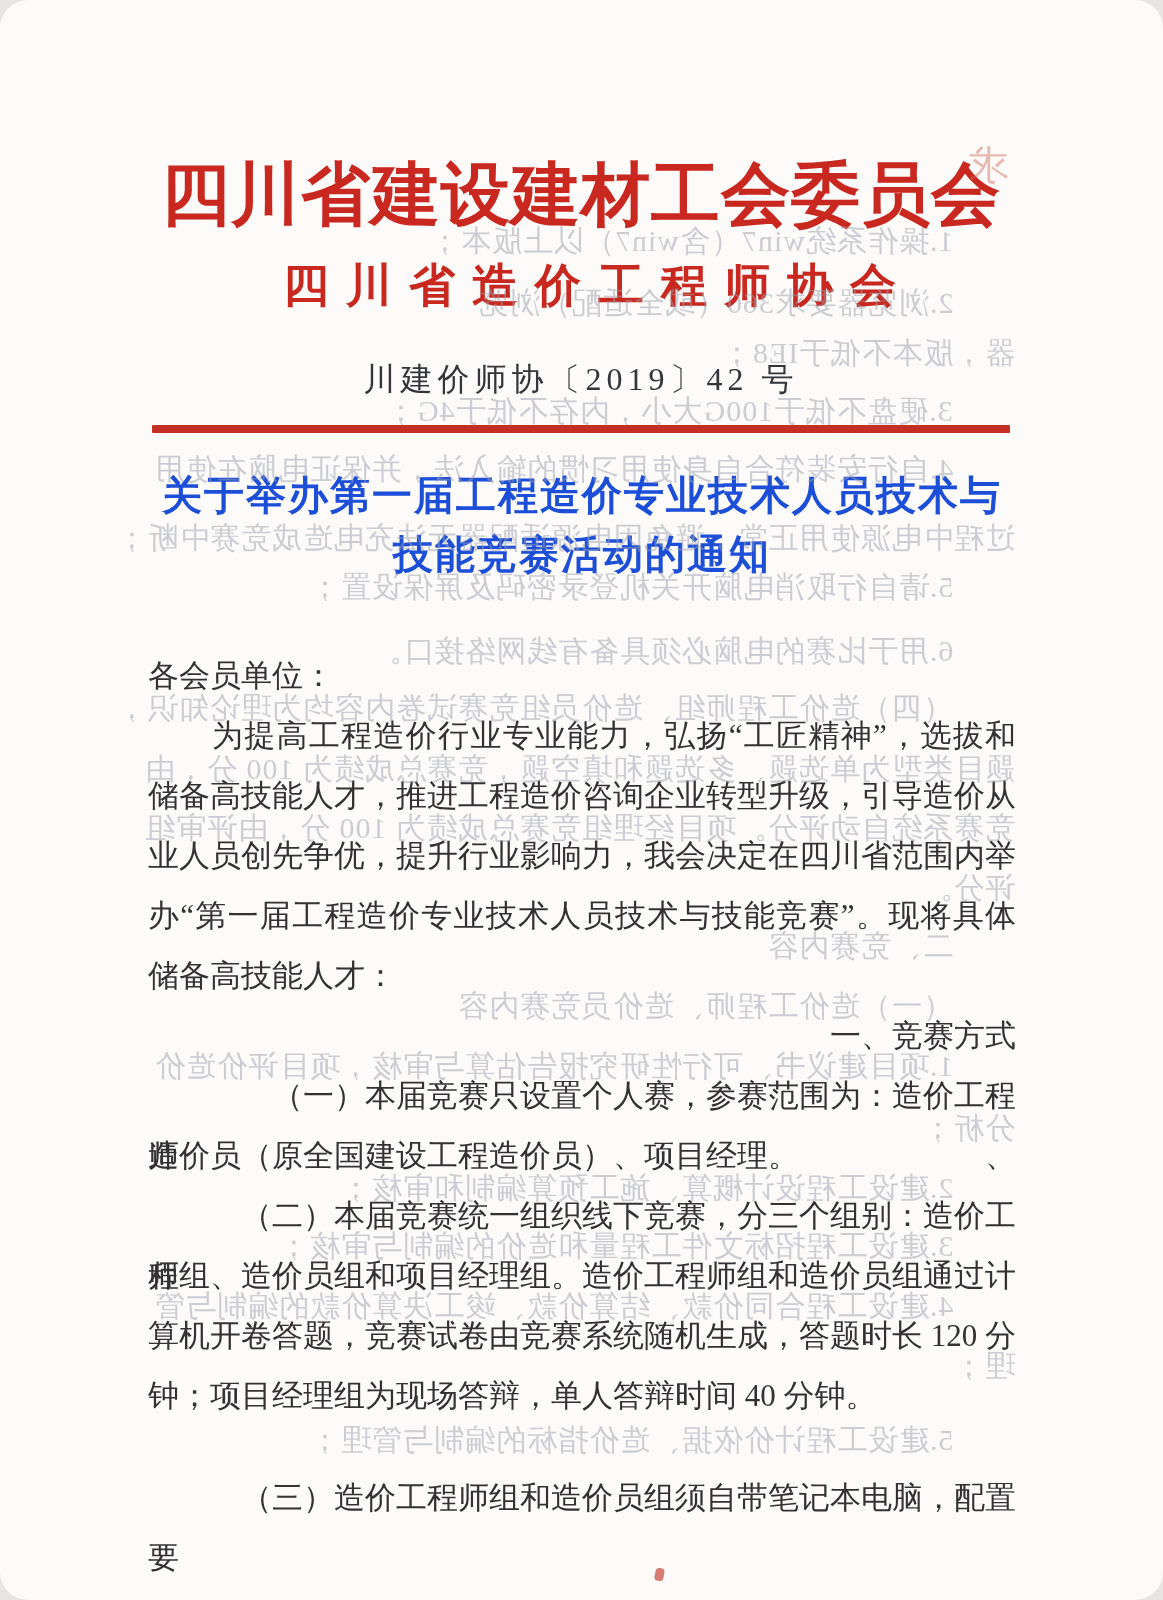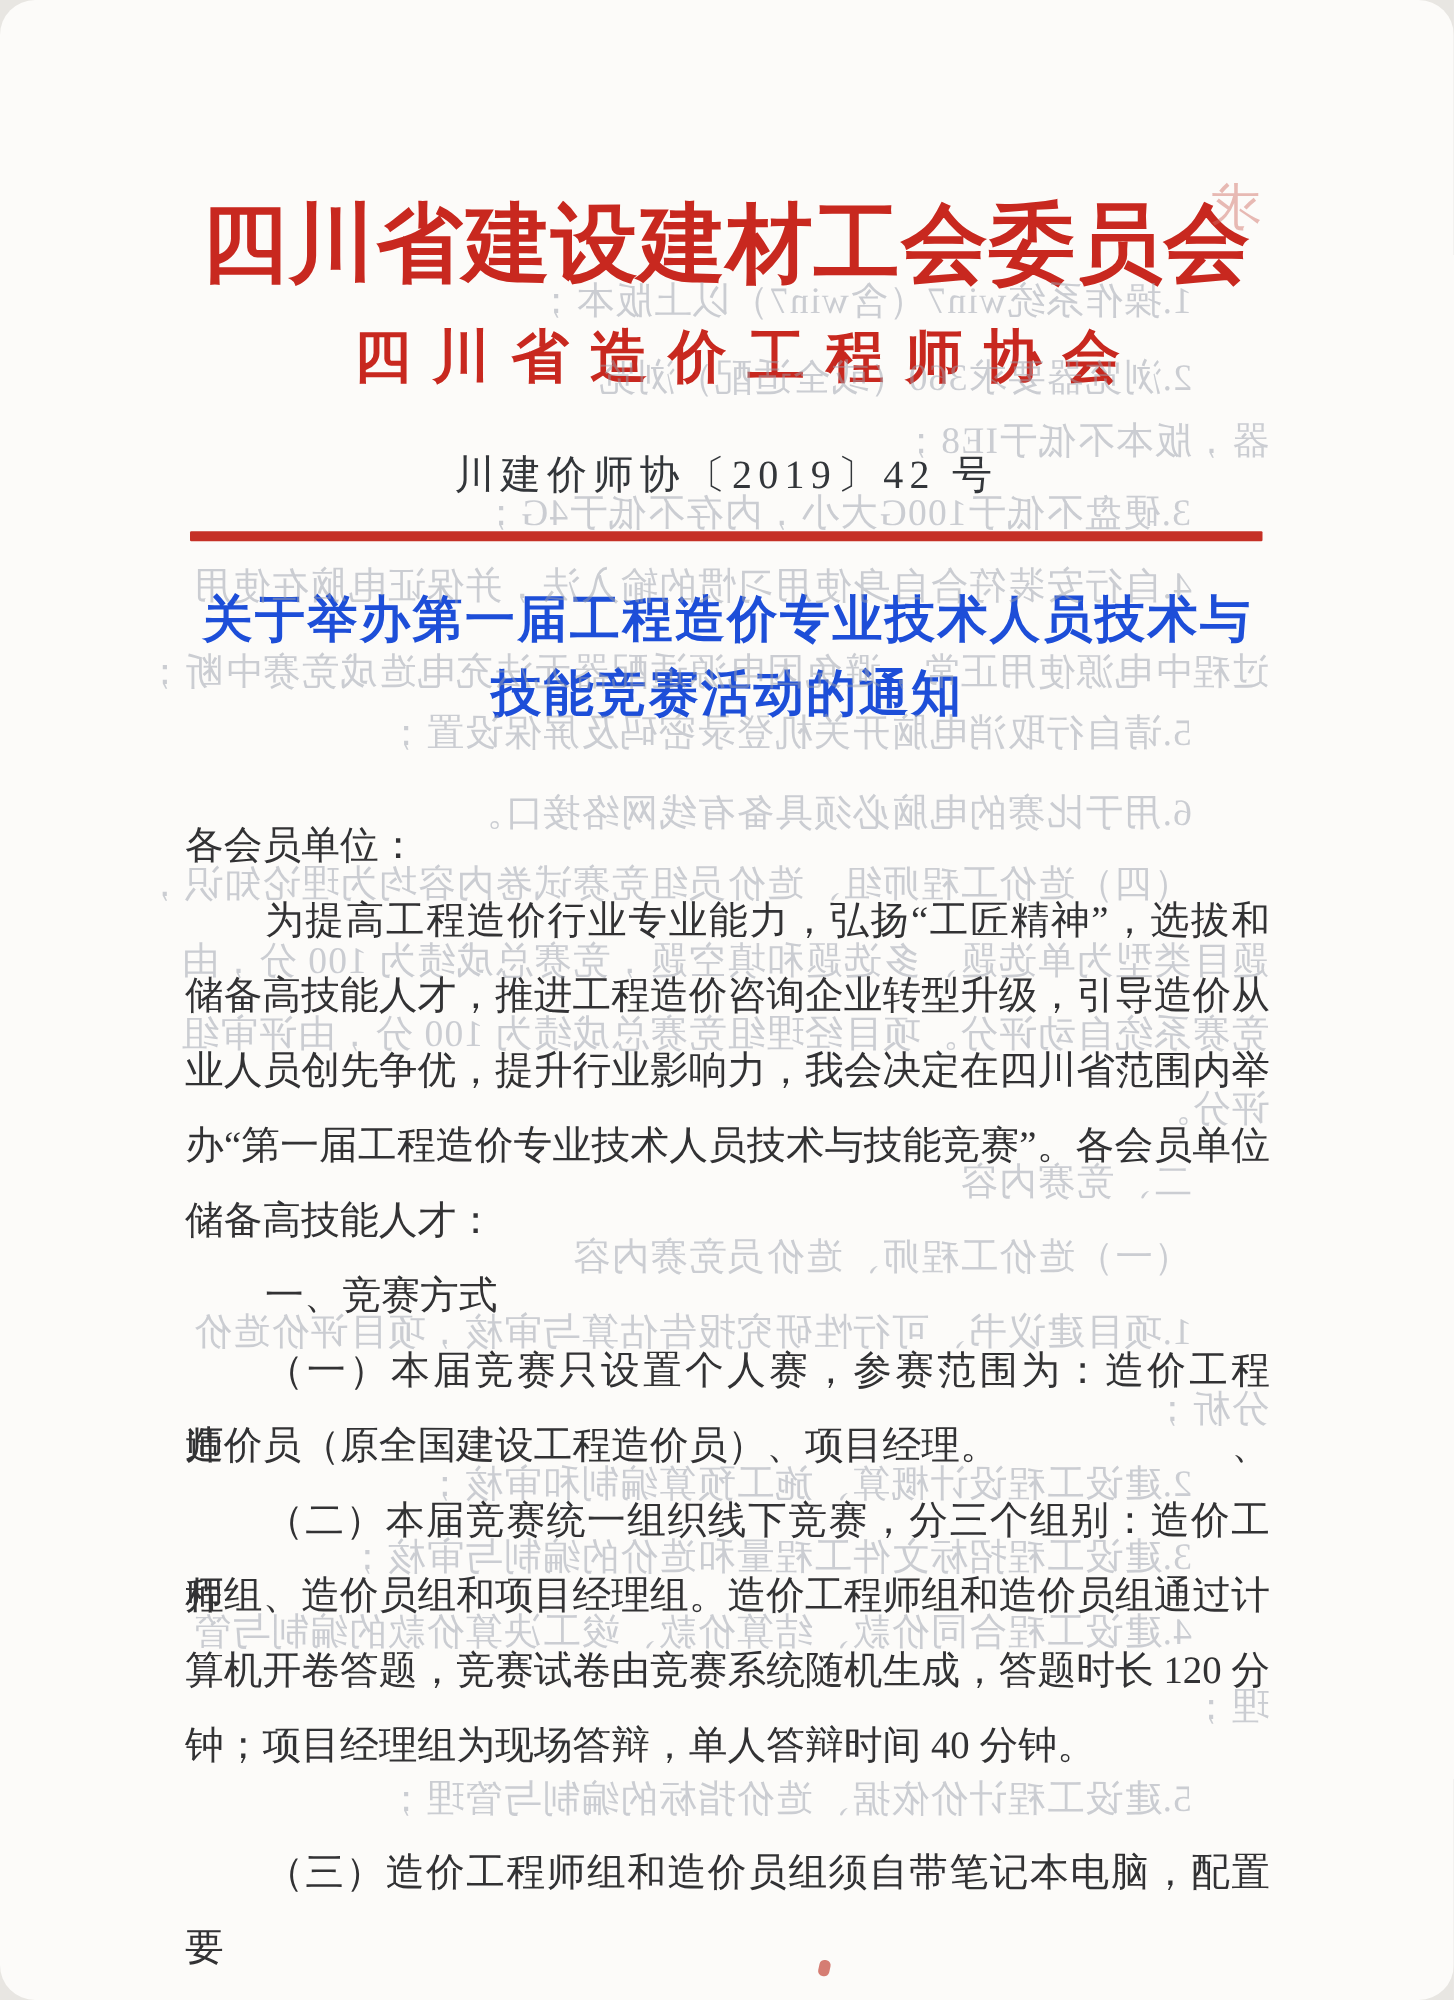--- a/index.html
+++ b/index.html
@@ -40,21 +40,21 @@
     position:absolute;left:148px;top:646px;width:868px;
     color:#323234;font-size:31px;
   }
   #bodyLines .bl{
     height:60px;line-height:60px;white-space:nowrap;
   }
   #bodyLines .bl.just{
     white-space:normal;text-align:justify;text-align-last:justify;
     text-justify:inter-ideograph;
   }
-  #bodyLines .bl.indent{text-indent:64px;}
+  #bodyLines .bl.indent{text-indent:64px;text-align:right;}
   #bodyLines .bl.gap{margin-top:42px;}
   
   .bt{
     position:absolute;
     white-space:nowrap;
     transform:scaleX(-1);
     color:#9ba1ad;opacity:.5;
     font-size:30px;line-height:32px;letter-spacing:1px;
     pointer-events:none;
   }
@@ -79,21 +79,21 @@
   <div class="title">
     <div>关于举办第一届工程造价专业技术人员技术与</div>
     <div>技能竞赛活动的通知</div>
   </div>
 
   <div id="bodyLines">
       <div class="bl">各会员单位：</div>
       <div class="bl indent just">为提高工程造价行业专业能力，弘扬“工匠精神”，选拔和</div>
       <div class="bl just">储备高技能人才，推进工程造价咨询企业转型升级，引导造价从</div>
       <div class="bl just">业人员创先争优，提升行业影响力，我会决定在四川省范围内举</div>
-      <div class="bl just">办“第一届工程造价专业技术人员技术与技能竞赛”。各会员单位</div>
+      <div class="bl just">办“第一届工程造价专业技术人员技术与技能竞赛”。现将具体</div>
       <div class="bl">储备高技能人才：</div>
       <div class="bl indent">一、竞赛方式</div>
       <div class="bl indent just">（一）本届竞赛只设置个人赛，参赛范围为：造价工程师、</div>
       <div class="bl">造价员（原全国建设工程造价员）、项目经理。</div>
       <div class="bl indent just">（二）本届竞赛统一组织线下竞赛，分三个组别：造价工程</div>
       <div class="bl just">师组、造价员组和项目经理组。造价工程师组和造价员组通过计</div>
       <div class="bl just">算机开卷答题，竞赛试卷由竞赛系统随机生成，答题时长 120 分</div>
       <div class="bl">钟；项目经理组为现场答辩，单人答辩时间 40 分钟。</div>
       <div class="bl indent just gap">（三）造价工程师组和造价员组须自带笔记本电脑，配置要</div>
     </div>

